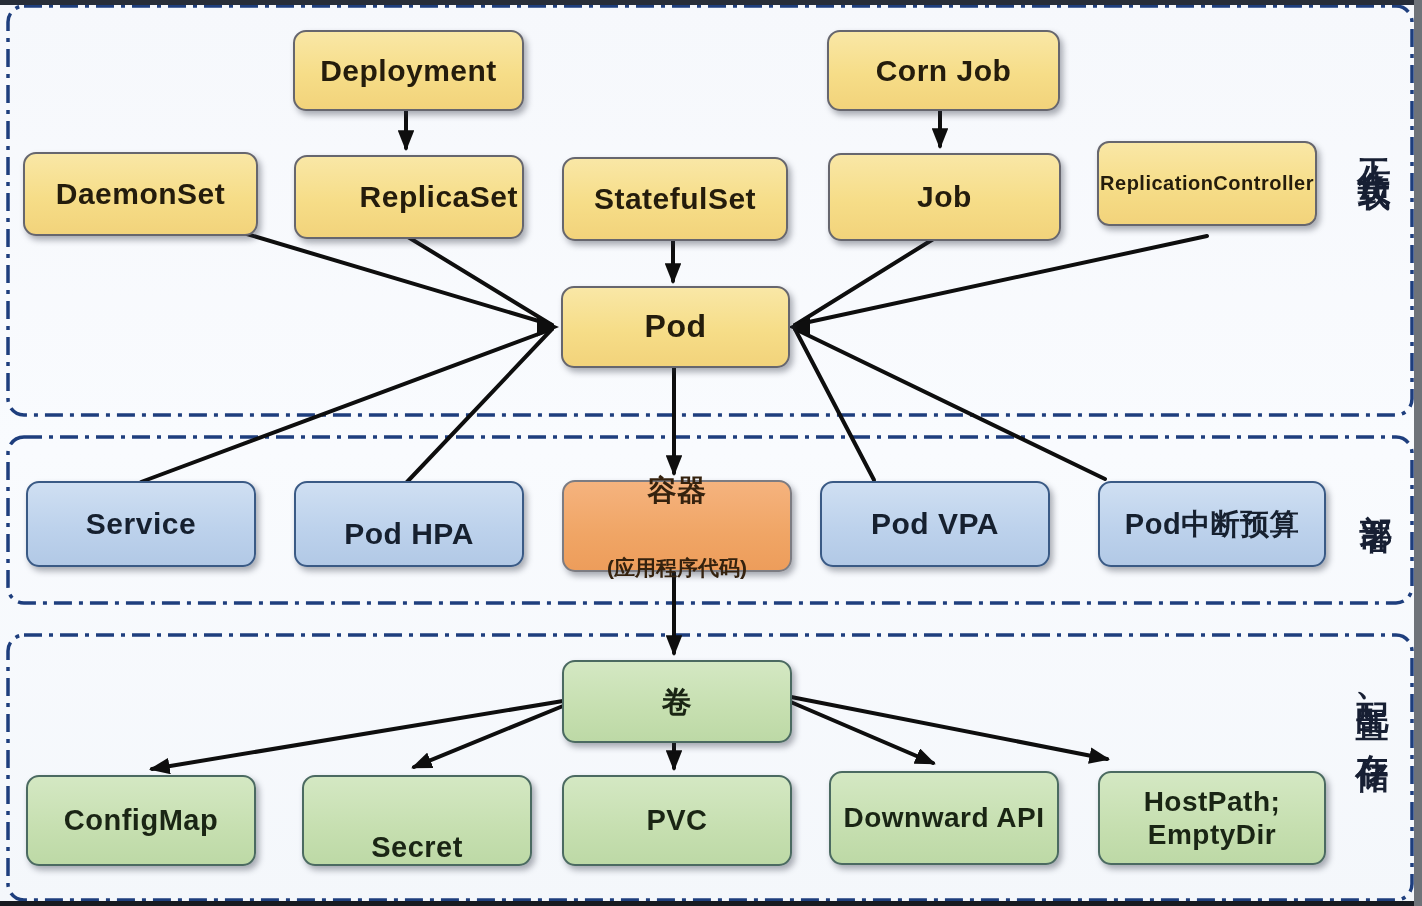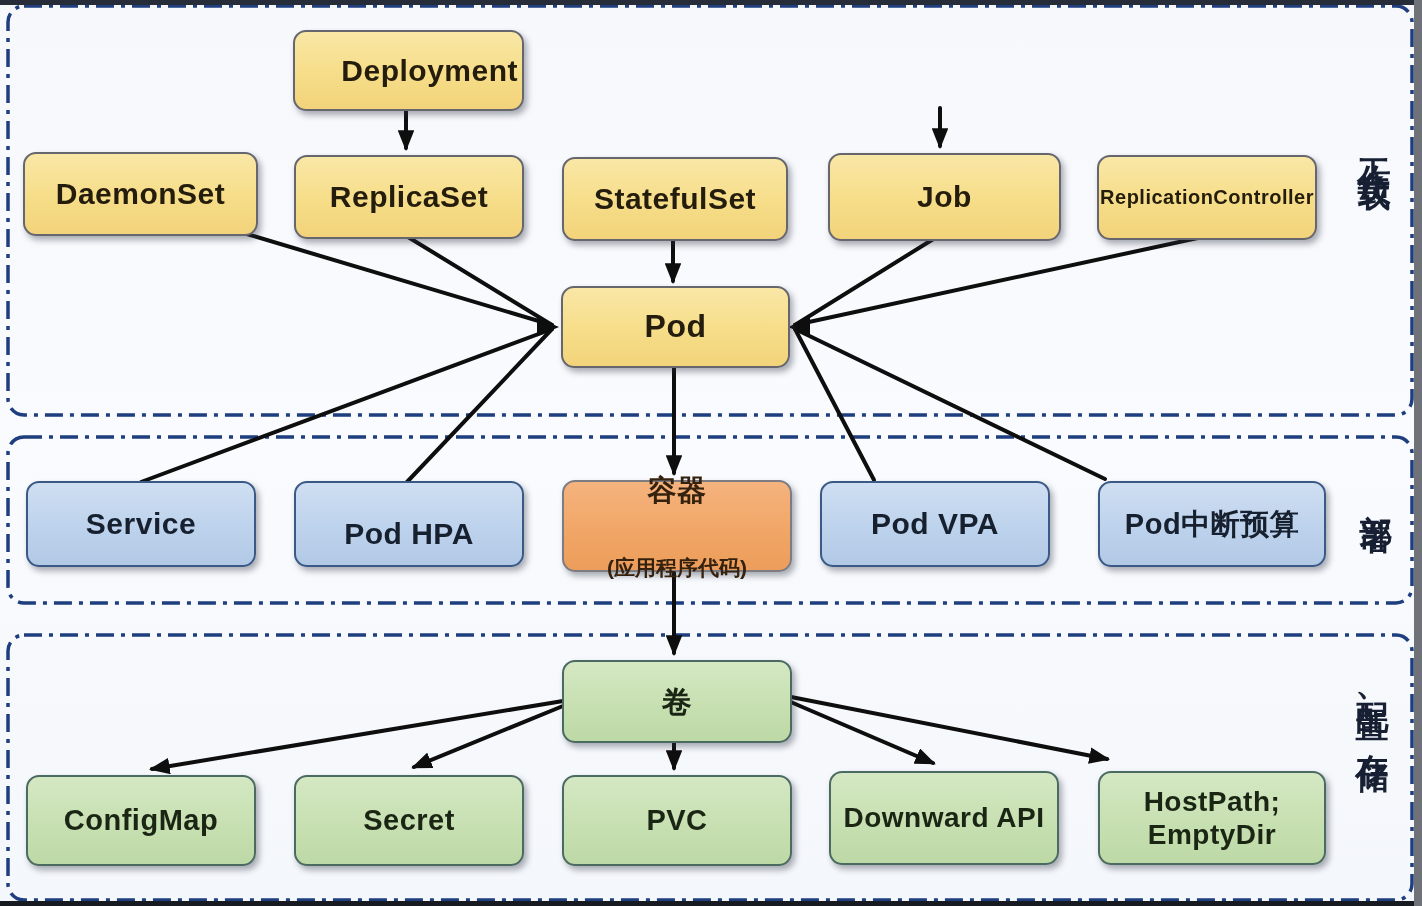--- a/index.html
+++ b/index.html
@@ -68,36 +68,39 @@
         <line x1="674" y1="741" x2="674" y2="768" class="edge" marker-end="url(#arrowhead)"></line>
         <line x1="786" y1="700" x2="933" y2="763" class="edge" marker-end="url(#arrowhead)"></line>
         <line x1="786" y1="696" x2="1107" y2="759" class="edge" marker-end="url(#arrowhead)"></line>
       </g>
     <g id="g-heads">
         <polygon points="559,327 537,317.5 537,336.5" class="head"></polygon>
         <polygon points="788,327 810,317.5 810,336.5" class="head"></polygon>
       </g>
   </svg>
   <div id="node-layer">
-      <div class="node yellow" style="left: 293px; top: 30px; width: 227px; height: 77px; align-items: flex-end;">
+      <div class="node yellow" style="left: 293px; top: 30px; width: 227px; height: 77px;">
         <div class="lbl" style="font-size: 30px;">Deployment</div>
+      </div>
+      <div class="node yellow" style="left: 827px; top: 30px; width: 229px; height: 77px;">
+        <div class="lbl" style="font-size: 30px;">Corn Job</div>
       </div>
       <div class="node yellow" style="left: 23px; top: 152px; width: 231px; height: 80px;">
         <div class="lbl" style="font-size: 30px;">DaemonSet</div>
       </div>
-      <div class="node yellow" style="left: 294px; top: 155px; width: 226px; height: 80px;">
+      <div class="node yellow" style="left: 294px; top: 155px; width: 226px; height: 80px; align-items: flex-end;">
         <div class="lbl" style="font-size: 30px;">ReplicaSet</div>
       </div>
       <div class="node yellow" style="left: 562px; top: 157px; width: 222px; height: 80px;">
         <div class="lbl" style="font-size: 30px;">StatefulSet</div>
       </div>
       <div class="node yellow" style="left: 828px; top: 153px; width: 229px; height: 84px;">
         <div class="lbl" style="font-size: 30px;">Job</div>
       </div>
-      <div class="node yellow" style="left: 1097px; top: 155px; width: 216px; height: 81px;">
+      <div class="node yellow" style="left: 1097px; top: 141px; width: 216px; height: 81px; border-radius: 12px;">
         <div class="lbl" style="font-size: 20px;">ReplicationController</div>
       </div>
       <div class="node yellow" style="left: 561px; top: 286px; width: 225px; height: 78px;">
         <div class="lbl" style="font-size: 32px;">Pod</div>
       </div>
       <div class="node blue" style="left: 26px; top: 481px; width: 226px; height: 82px;">
         <div class="lbl" style="font-size: 30px;">Service</div>
       </div>
       <div class="node blue" style="left: 294px; top: 481px; width: 226px; height: 82px;">
         <div class="lbl" style="font-size: 30px; margin-top: 20px;">Pod HPA</div>
@@ -111,21 +114,21 @@
       </div>
       <div class="node blue" style="left: 1098px; top: 481px; width: 224px; height: 82px;">
         <div class="lbl" style="font-size: 29px;">Pod中断预算</div>
       </div>
       <div class="node green" style="left: 562px; top: 660px; width: 226px; height: 79px;">
         <div class="lbl" style="font-size: 30px;">卷</div>
       </div>
       <div class="node green" style="left: 26px; top: 775px; width: 226px; height: 87px;">
         <div class="lbl" style="font-size: 29px;">ConfigMap</div>
       </div>
-      <div class="node green" style="left: 294px; top: 775px; width: 226px; height: 87px;">
+      <div class="node green" style="left: 302px; top: 775px; width: 226px; height: 87px; justify-content: flex-end;">
         <div class="lbl" style="font-size: 29px;">Secret</div>
       </div>
       <div class="node green" style="left: 562px; top: 775px; width: 226px; height: 87px;">
         <div class="lbl" style="font-size: 29px;">PVC</div>
       </div>
       <div class="node green" style="left: 829px; top: 771px; width: 226px; height: 90px;">
         <div class="lbl" style="font-size: 28px;">Downward API</div>
       </div>
       <div class="node green" style="left: 1098px; top: 771px; width: 224px; height: 90px;">
         <div class="lbl" style="font-size: 28px;">HostPath; EmptyDir</div>

